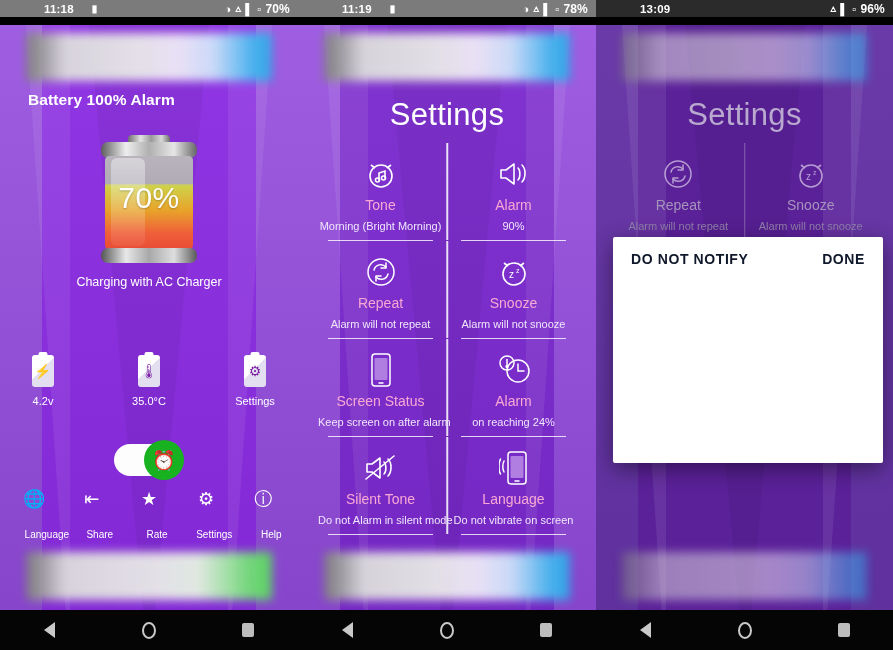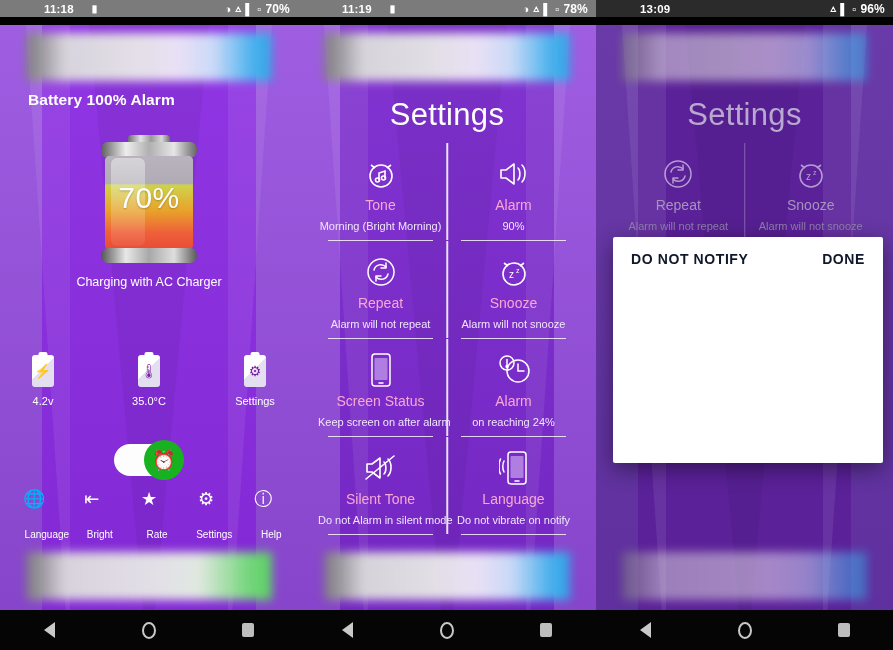--- a/index.html
+++ b/index.html
@@ -233,21 +233,21 @@
         <div class="knob">⏰</div>
       </div>
 
       <div class="bottomnav">
         <div class="navitem">
           <span class="ic">🌐</span>
           <span class="tx">Language</span>
         </div>
         <div class="navitem">
           <span class="ic">⇤</span>
-          <span class="tx">Bright</span>
+          <span class="tx">Share</span>
         </div>
         <div class="navitem">
           <span class="ic">★</span>
           <span class="tx">Rate</span>
         </div>
         <div class="navitem">
           <span class="ic">⚙</span>
           <span class="tx">Settings</span>
         </div>
         <div class="navitem">
@@ -422,21 +422,21 @@
           <div class="gcell">
             <div class="gic">
               <svg width="30" height="36" viewBox="0 0 30 36" fill="none" stroke="#fff" stroke-width="1.5">
                 <rect x="9" y="2" width="18" height="32" rx="3"></rect>
                 <rect x="11.5" y="6" width="13" height="22" rx="1" fill="#b07de0" stroke="none"></rect>
                 <path d="M16 31h4" stroke-linecap="round"></path>
                 <path d="M5 11c-1.6 3-1.6 8 0 11M1.5 9c-2 4-2 12 0 15" stroke-linecap="round"></path>
               </svg>
             </div>
             <div class="gname">Language</div>
-            <div class="gsub">Do not vibrate on notify</div>
+            <div class="gsub">Do not vibrate on screen</div>
           </div>
         </div>
         <div style="display:flex">
             <div style="width:50%">
               <div class="hr"></div>
             </div>
             <div style="width:50%">
               <div class="hr"></div>
             </div>
           </div>

